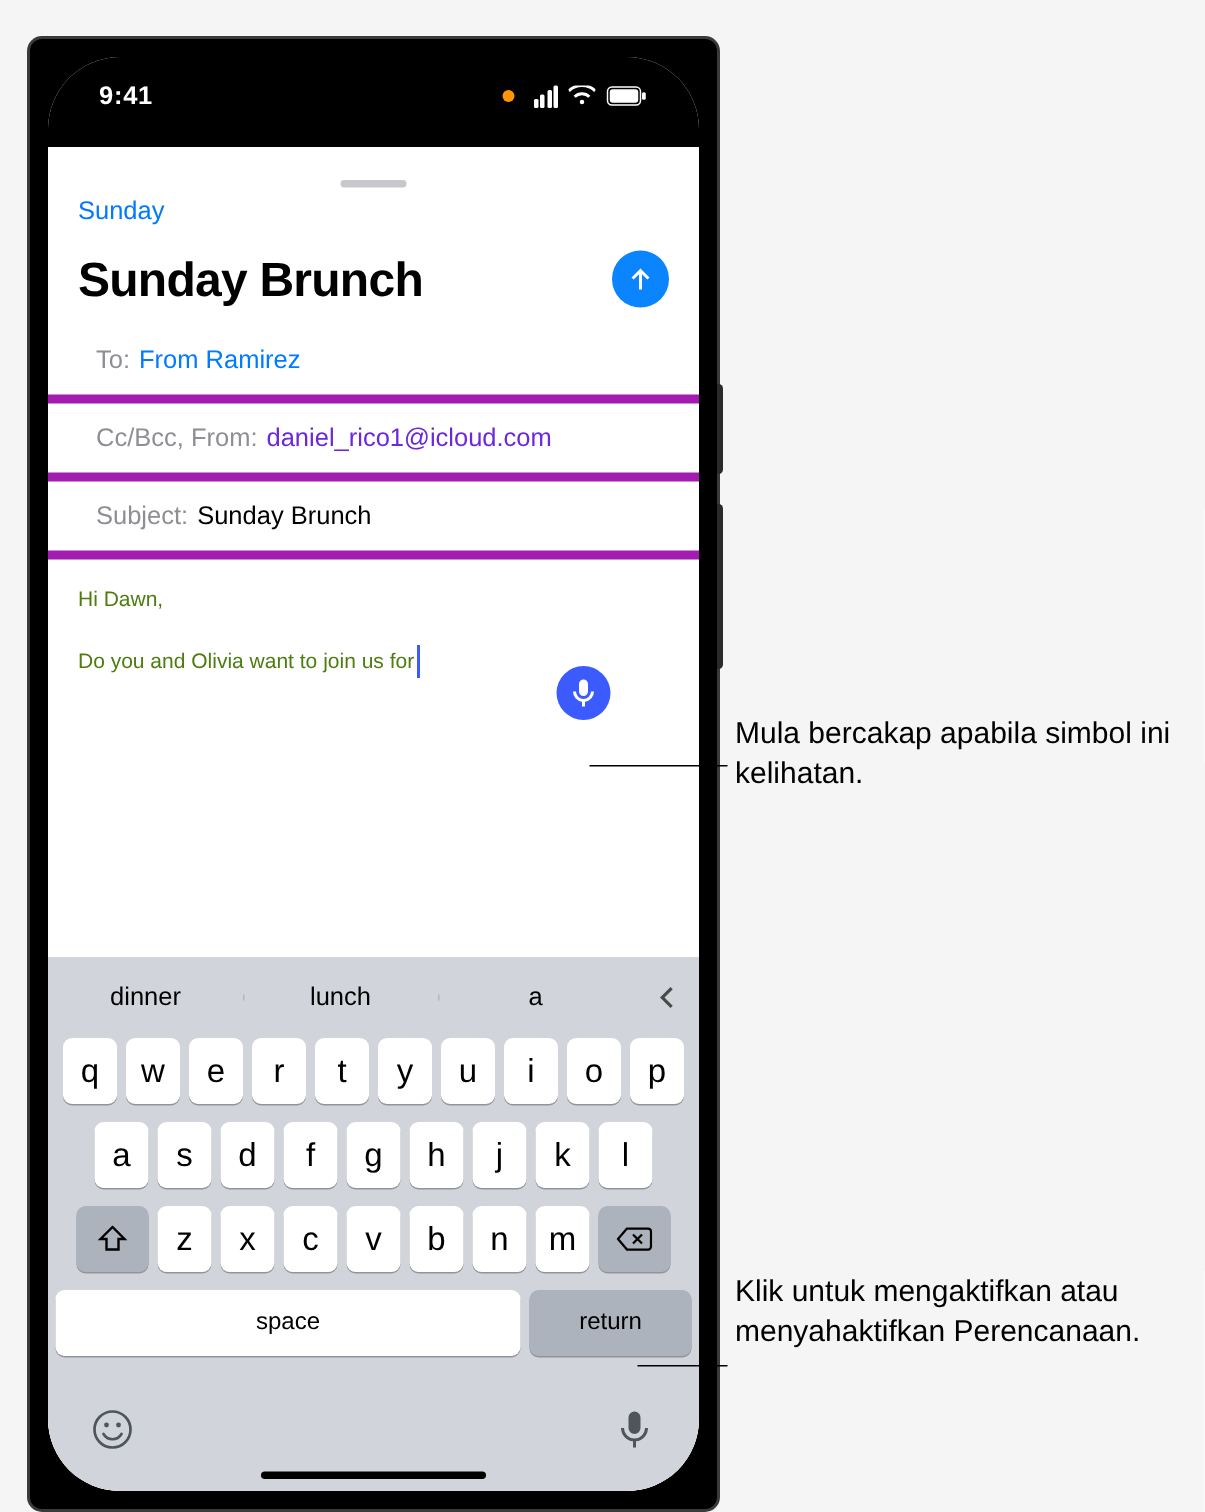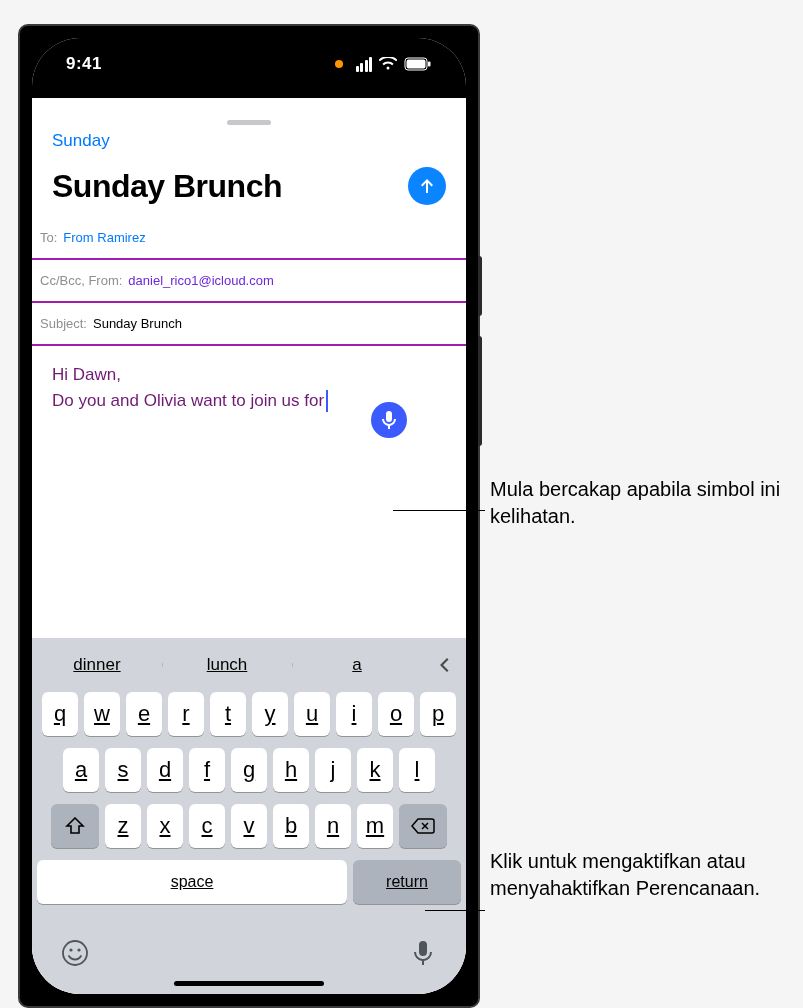--- a/index.html
+++ b/index.html
@@ -46,30 +46,30 @@
     .wifi-icon svg, .battery svg { display: block; }
 
     .compose-sheet { position: absolute; top: 74px; left: 0; right: 0; bottom: 0; background: #fff; border-radius: 14px 14px 0 0; }
     .grabber { width: 44px; height: 5px; background: #c7c7cc; border-radius: 3px; margin: 8px auto 0; }
     .sheet-top { padding: 6px 20px 0; }
     .cancel { color: #007aff; font-size: 17px; }
     .title-row { display: flex; align-items: center; justify-content: space-between; padding: 16px 20px 12px; }
     .title { font-size: 32px; font-weight: 700; letter-spacing: -0.5px; }
     .send-btn { width: 38px; height: 38px; border-radius: 50%; background: #0b84ff; display: flex; align-items: center; justify-content: center; }
 
-    .field { padding: 13px 8px; border-bottom: 2px solid #a21caf; font-size: 13px; display: flex; gap: 6px; color: #8e8e93; }
+    .field { padding: 13px 32px; border-bottom: 6px solid #a21caf; font-size: 17px; display: flex; gap: 6px; color: #8e8e93; }
     .field .value { color: #000; }
     .field .link { color: #007aff; }
 
-    .body-area { padding: 16px 20px; font-size: 17px; color: #701a75; line-height: 1.5; position: relative; }
+    .body-area { padding: 16px 20px; font-size: 14px; color: #4d7c0f; line-height: 1.5; position: relative; }
     .body-line2 { margin-top: 20px; display: inline; }
     .cursor { display: inline-block; width: 2px; height: 22px; background: #3b5bff; vertical-align: middle; margin-left: 2px; }
     .mic-bubble { position: absolute; width: 36px; height: 36px; background: #3b5bff; border-radius: 50%; display: flex; align-items: center; justify-content: center; }
 
-    .keyboard { position: absolute; bottom: 0; left: 0; right: 0; background: #d1d4da; padding-top: 4px; text-decoration: underline; }
+    .keyboard { position: absolute; bottom: 0; left: 0; right: 0; background: #d1d4da; padding-top: 4px; }
     .predictions { display: flex; height: 46px; align-items: center; }
     .pred { flex: 1; text-align: center; font-size: 17px; color: #000; position: relative; }
     .pred + .pred:before { content: ""; position: absolute; left: 0; top: 8px; bottom: 8px; width: 1px; background: #b3b7be; }
     .pred-collapse { width: 44px; flex: none; display: flex; align-items: center; justify-content: center; }
 
     .key-rows { padding: 4px 5px 10px; }
     .key-row { display: flex; gap: 6px; margin-bottom: 12px; justify-content: center; }
     .key { background: #fff; border-radius: 6px; width: 36px; height: 44px; display: flex; align-items: center; justify-content: center; font-size: 22px; color: #000; box-shadow: 0 1px 0 rgba(0,0,0,.3); }
     .key.fn { background: #adb3bc; width: 48px; }
     .key.space { flex: 1; font-size: 16px; }
@@ -143,21 +143,21 @@
         <span>Cc/Bcc, From:</span>
         <span style="color:#6d28d9">daniel_rico1@icloud.com</span>
       </div>
       <div class="field">
         <span>Subject:</span>
         <span class="value">Sunday Brunch</span>
       </div>
 
       <div class="body-area">
         <div>Hi Dawn,</div>
-        <div style="position: relative;">
+        <div style="margin-top:20px; position: relative;">
           <span class="body-line2">Do you and Olivia want to join us for</span><span class="cursor"></span>
           <div class="mic-bubble" style="left: 319px; top: 14px;">
             <svg width="16" height="20" viewBox="0 0 16 20">
                 <path fill="#fff" d="M8 12a3 3 0 003-3V4a3 3 0 10-6 0v5a3 3 0 003 3zm5-3a5 5 0 01-10 0H1a7 7 0 006 6.9V19h2v-3.1A7 7 0 0015 9h-2z"></path>
               </svg>
           </div>
         </div>
       </div>
 
       <div class="keyboard">

